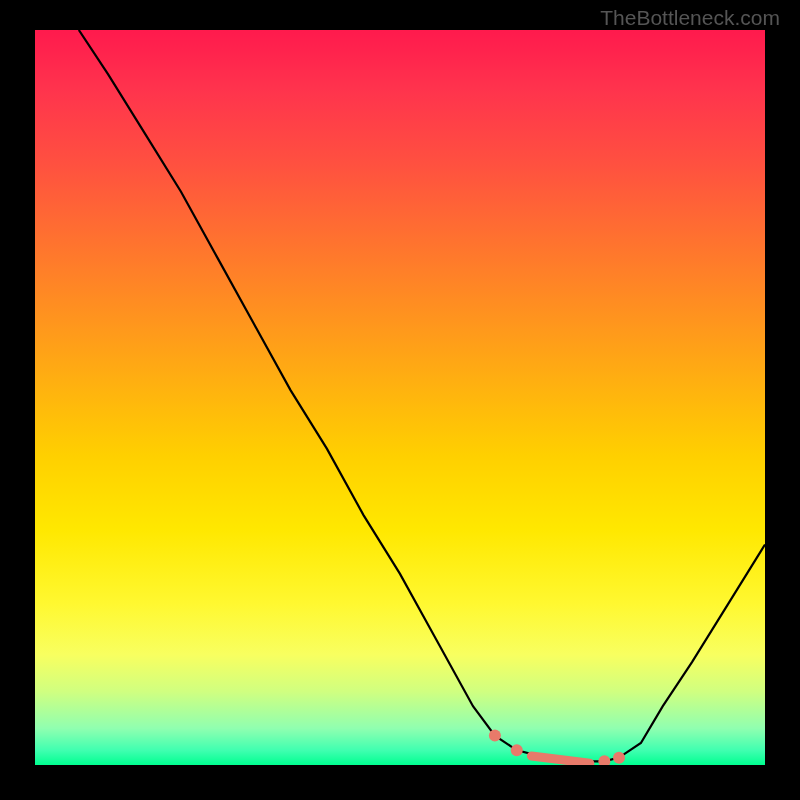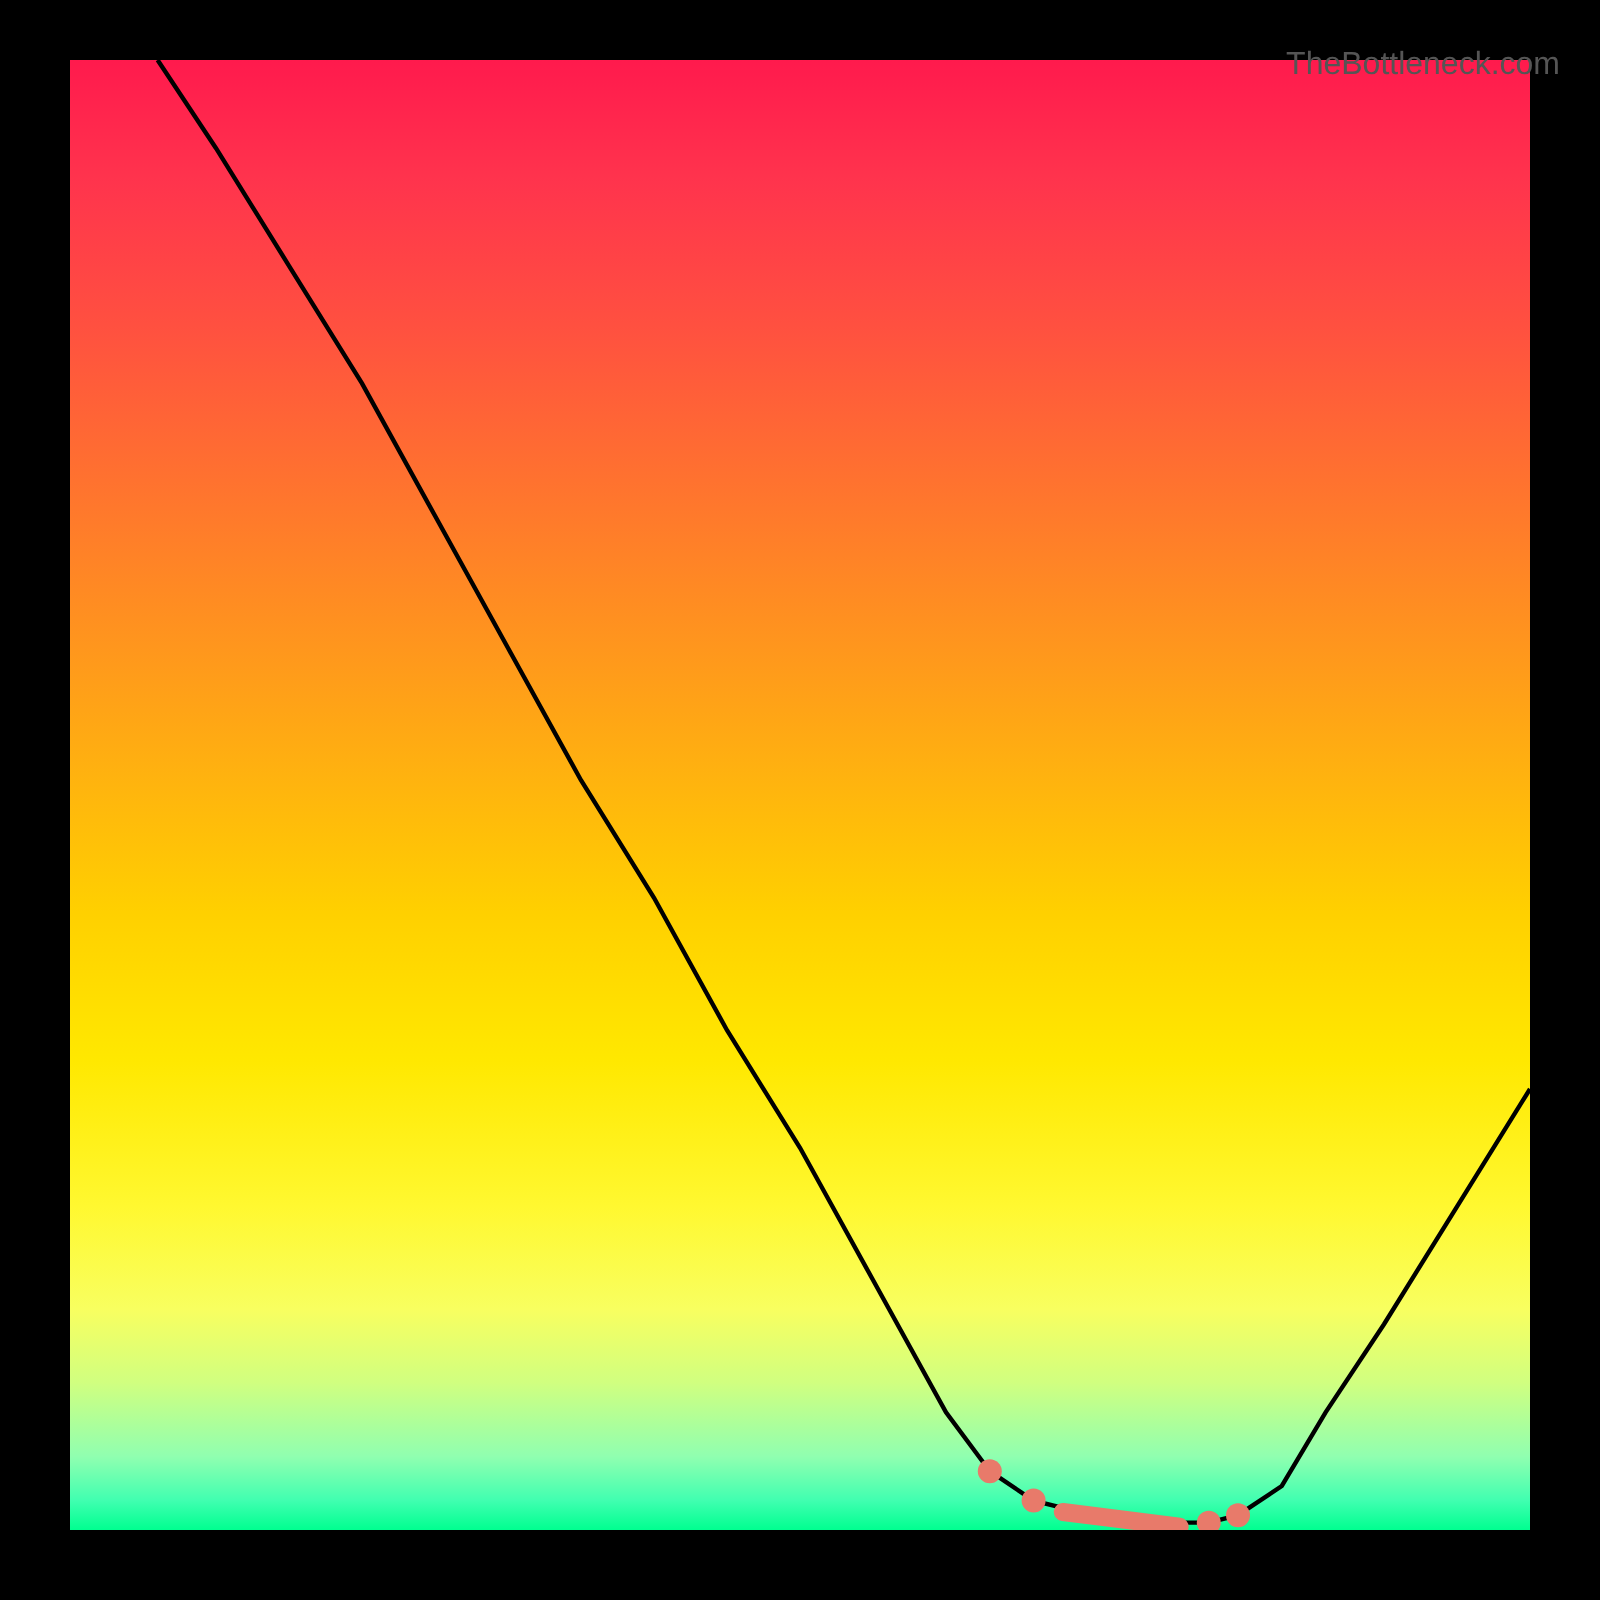--- a/index.html
+++ b/index.html
@@ -8,24 +8,23 @@
     height: 800px;
     background: #000;
     position: relative;
     font-family: Arial, sans-serif;
   }
   .watermark {
     position: absolute;
     top: 6px;
     right: 20px;
     color: #555;
-    font-size: 16px;
+    font-size: 21px;
     font-weight: 500;
     z-index: 10;
-    margin-top: 18px;
   }
   .plot-area {
     position: absolute;
     left: 35px;
     top: 30px;
     width: 730px;
     height: 735px;
     overflow: hidden;
   }
   .gradient-bg {

